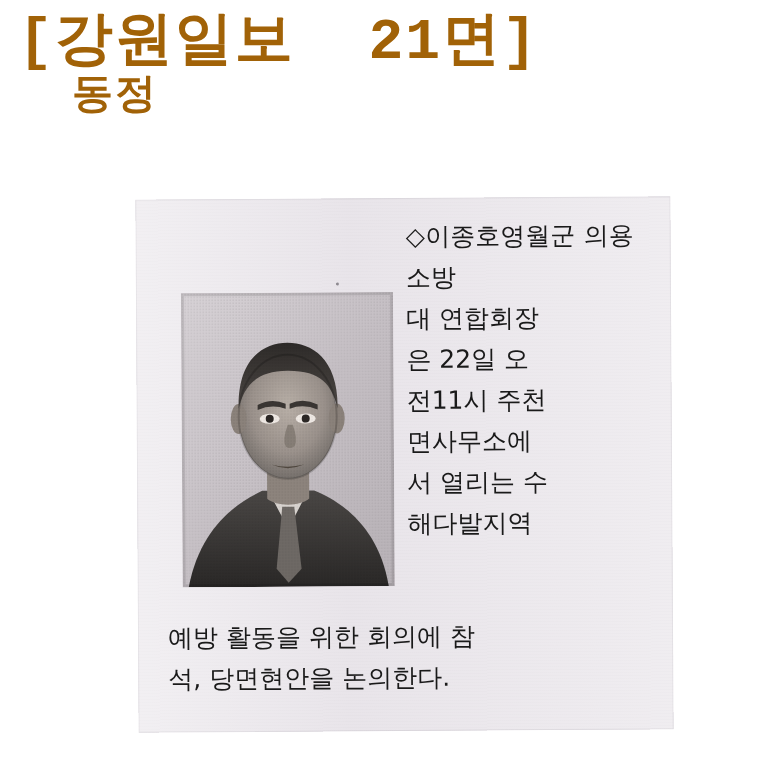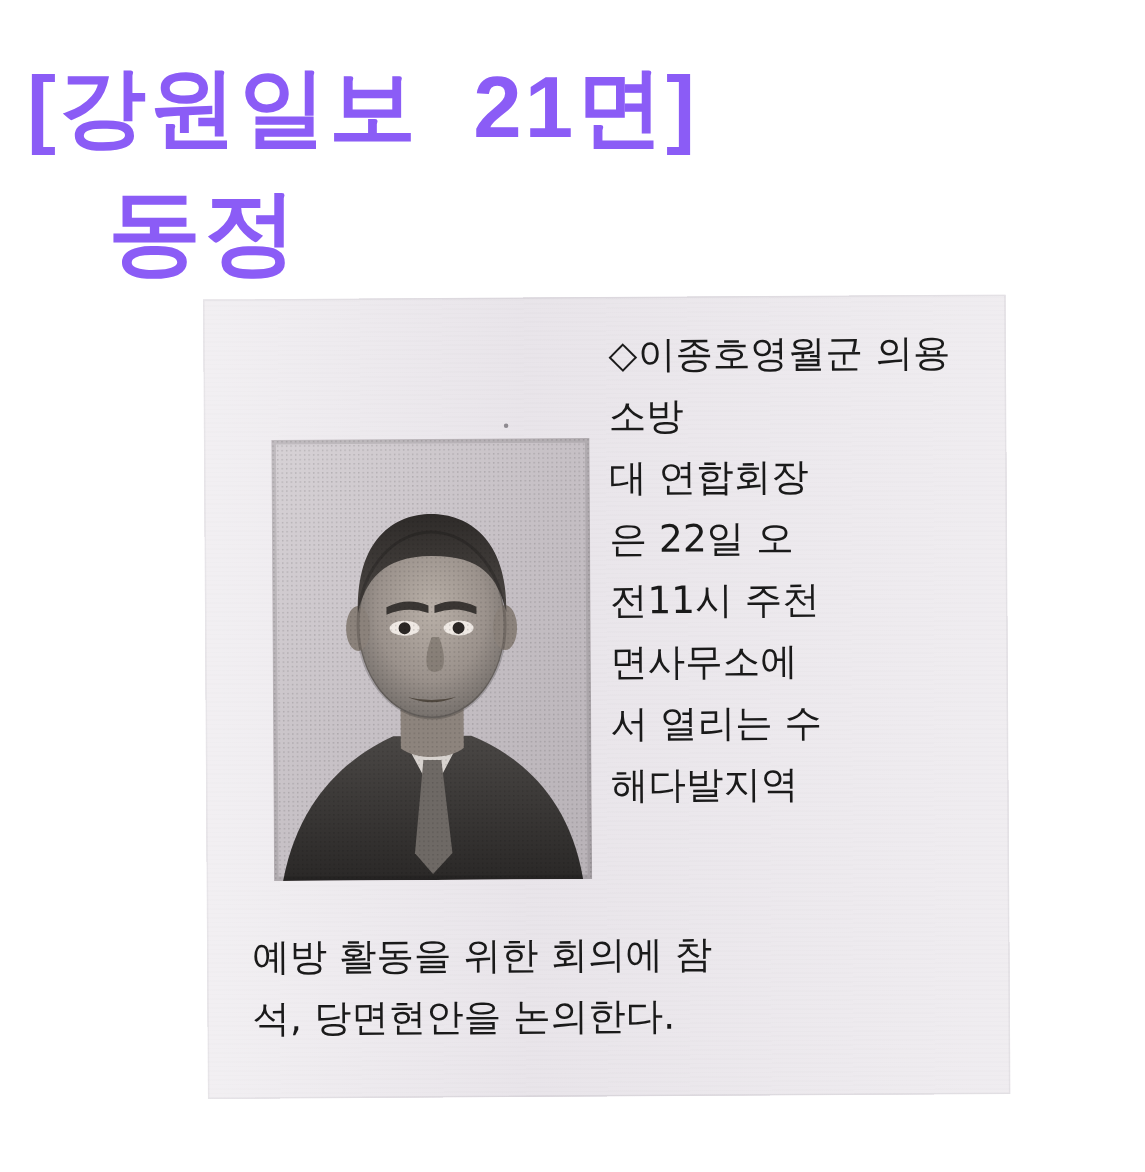--- a/index.html
+++ b/index.html
@@ -16,39 +16,38 @@
   }
 
   
   #heading {
     position: absolute;
     left: 0;
     top: 0;
     width: 763px;
   }
   .head-line {
-    font-family: Liberation Sans, sans-serif;
+    font-family: Liberation Mono, monospace;
     font-weight: bold;
-    color: #8b5cf6;
+    color: #a16207;
     letter-spacing: 2px;
     line-height: 1.0;
     white-space: pre;
-    margin-top: 29px;
   }
   #head-line-1 {
     position: absolute;
     left: 18px;
     top: 14px;
     font-size: 58px;
   }
   #head-line-2 {
     position: absolute;
     left: 72px;
-    top: 96px;
-    font-size: 62px;
+    top: 76px;
+    font-size: 41px;
   }
 
   
   #clipping {
     position: absolute;
     left: 137px;
     top: 198px;
     width: 535px;
     height: 533px;
     background: #e9e5ea;

